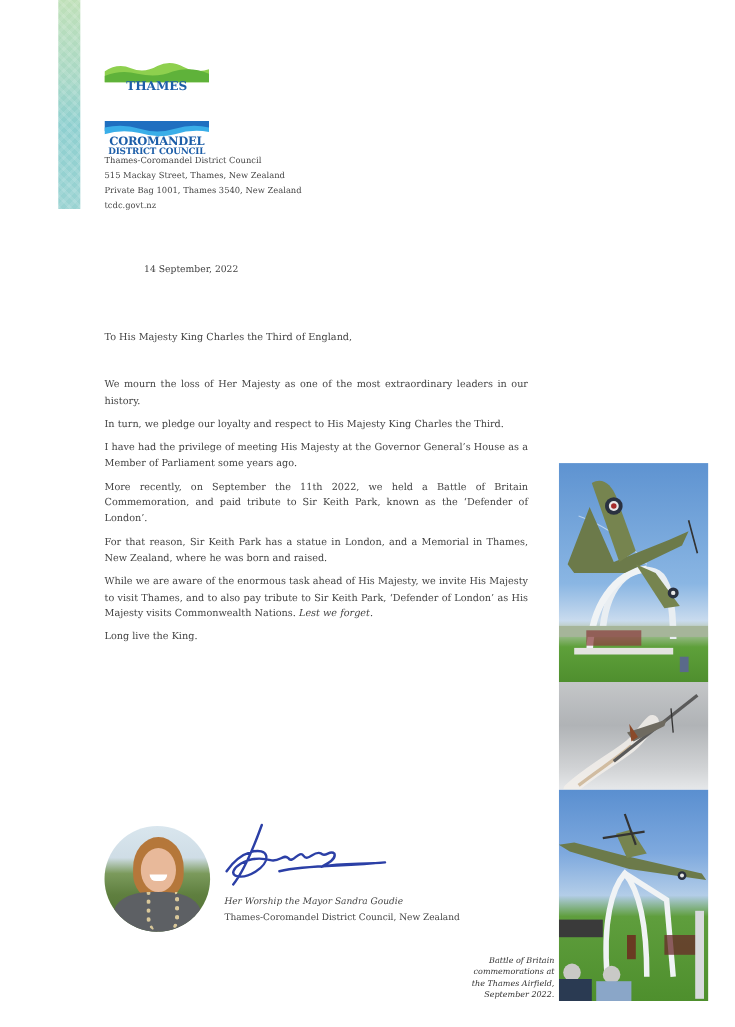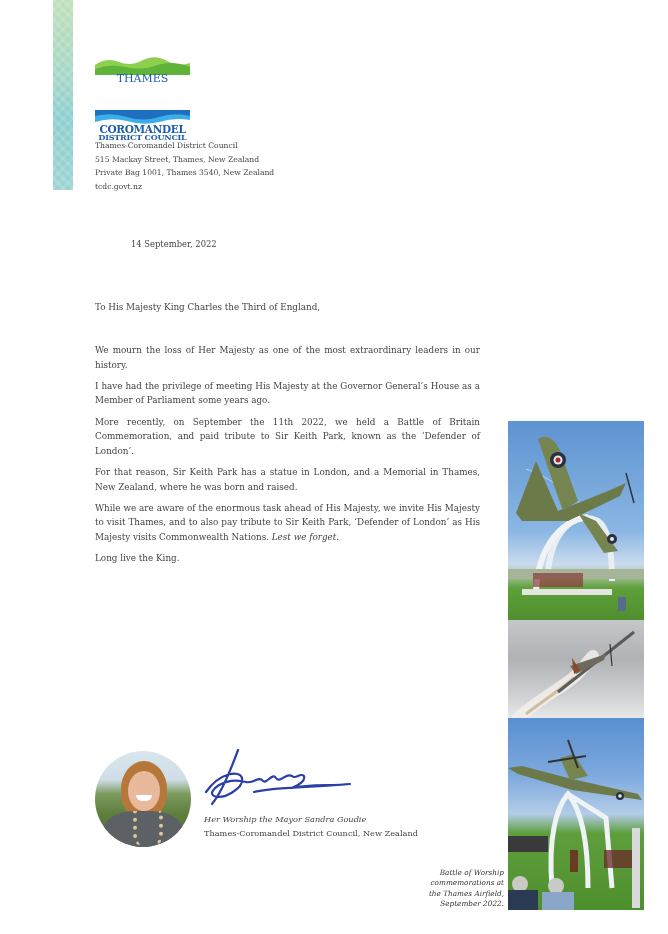--- a/index.html
+++ b/index.html
@@ -7,21 +7,21 @@
          font-family:"DejaVu Serif", serif; color:#3a3a3a; }
   .stripe { position:absolute; left:53px; top:0; width:20px; height:190px;
             background:
               repeating-linear-gradient(45deg, rgba(255,255,255,0.12) 0 3px, rgba(0,0,0,0) 3px 7px),
               repeating-linear-gradient(-45deg, rgba(255,255,255,0.10) 0 3px, rgba(0,0,0,0) 3px 7px),
               linear-gradient(180deg, #bfe0b8 0%, #a9d8c4 35%, #8ecfcf 60%, #9ad3d2 100%); }
   .logo { position:absolute; left:95px; top:55px; width:95px; height:70px; }
   .logo .hills { position:absolute; left:0; top:0; width:95px; height:20px; }
   .logo .water { position:absolute; left:0; top:55px; width:95px; height:16px; }
   .logo .t1 { position:absolute; left:0; width:95px; text-align:center; top:18px;
-              font-family:"DejaVu Serif", serif; font-weight:normal; font-size:11px; color:#1d5ea8; letter-spacing:0px; line-height:11px; }
+              font-family:"DejaVu Serif", serif; font-weight:bold; font-size:11px; color:#1d5ea8; letter-spacing:0px; line-height:11px; }
   .logo .t2 { position:absolute; left:0; width:95px; text-align:center; top:29px;
               font-family:"DejaVu Serif", serif; font-weight:bold; font-size:10.5px; color:#1d5ea8; line-height:11px; letter-spacing:-0.3px;margin-top:40px; }
   .logo .t3 { position:absolute; left:0; width:95px; text-align:center; top:41px;
               font-family:"DejaVu Serif", serif; font-weight:bold; font-size:8px; color:#1d5ea8; line-height:10px; letter-spacing:-0.2px;margin-top:36px; }
   .address { position:absolute; left:95px; top:139px; font-size:7.6px; line-height:13.5px; color:#444; }
   .address div { white-space:nowrap; }
   .date { position:absolute; left:95px; top:239px; font-size:8.4px; color:#444;margin-left:36px; }
   .salutation { position:absolute; left:95px; top:302px; font-size:8.8px; color:#444; }
   .body { position:absolute; left:95px; top:343px; width:385px; font-size:8.8px; line-height:14.6px; color:#444; }
   .body p { margin:0 0 6.6px 0; text-align:justify; }
@@ -66,20 +66,21 @@
   <div>515 Mackay Street, Thames, New Zealand</div>
   <div>Private Bag 1001, Thames 3540, New Zealand</div>
   <div>tcdc.govt.nz</div>
 </div>
 
 <div class="date">14 September, 2022</div>
 <div class="salutation">To His Majesty King Charles the Third of England,</div>
 
 <div class="body">
   <p>We mourn the loss of Her Majesty as one of the most extraordinary leaders in our history.</p>
+  <p>In turn, we pledge our loyalty and respect to His Majesty King Charles the Third.</p>
   <p>I have had the privilege of meeting His Majesty at the Governor General’s House as a Member of Parliament some years ago.</p>
   <p>More recently, on September the 11th 2022, we held a Battle of Britain Commemoration, and paid tribute to Sir Keith Park, known as the ‘Defender of London’.</p>
   <p>For that reason, Sir Keith Park has a statue in London, and a Memorial in Thames, New Zealand, where he was born and raised.</p>
   <p><span>While we are aware of the enormous task ahead of His Majesty, we invite His Majesty to visit Thames, and to also pay tribute to Sir Keith Park, ‘Defender of London’ as His Majesty visits Commonwealth Nations.</span> <em>Lest we forget.</em></p>
   <p>Long live the King.</p>
 </div>
 
 <div class="portrait">
   <div class="hair"></div>
   <div class="face"></div>
@@ -141,17 +142,17 @@
       <rect x="124" y="110" width="8" height="80" fill="#d8dadc"></rect>
       <circle cx="12" cy="166" r="8" fill="#c9c9c6"></circle>
         <rect x="0" y="172" width="30" height="20" fill="#2a3a52"></rect>
       <circle cx="48" cy="168" r="8" fill="#c9c9c6"></circle>
         <rect x="34" y="174" width="32" height="18" fill="#8aa6c8"></rect>
     </svg>
   </div>
 </div>
 
 <div class="caption">
-  <div>Battle of Worship</div>
+  <div>Battle of Britain</div>
   <div>commemorations at</div>
   <div>the Thames Airfield,</div>
   <div>September 2022.</div>
 </div>
 
 </body></html>

